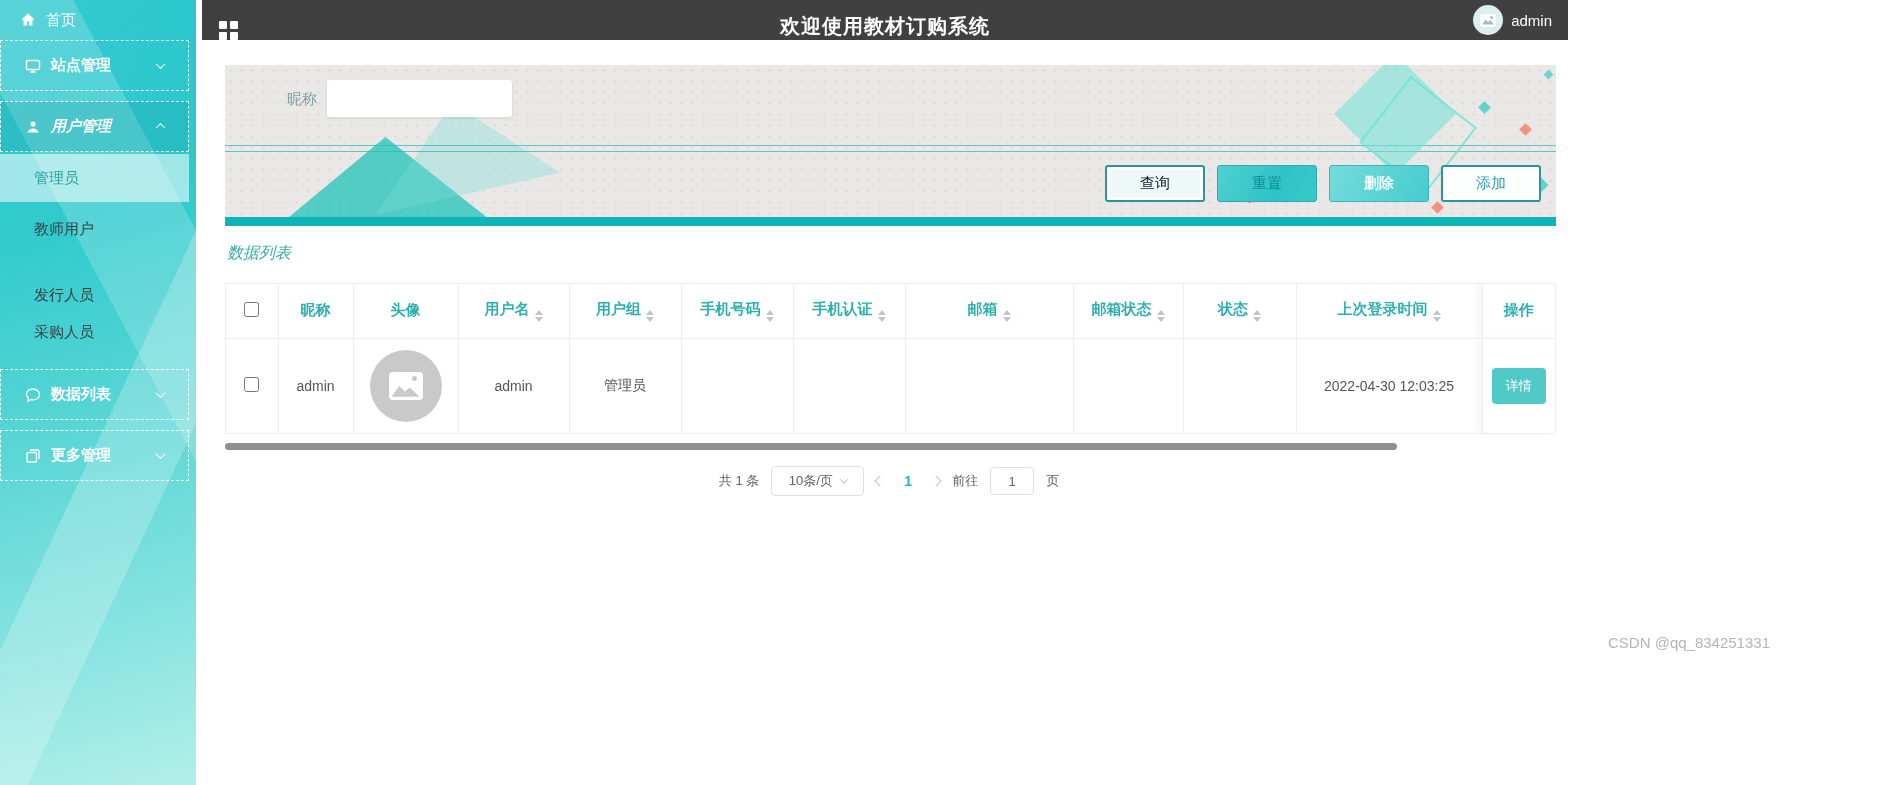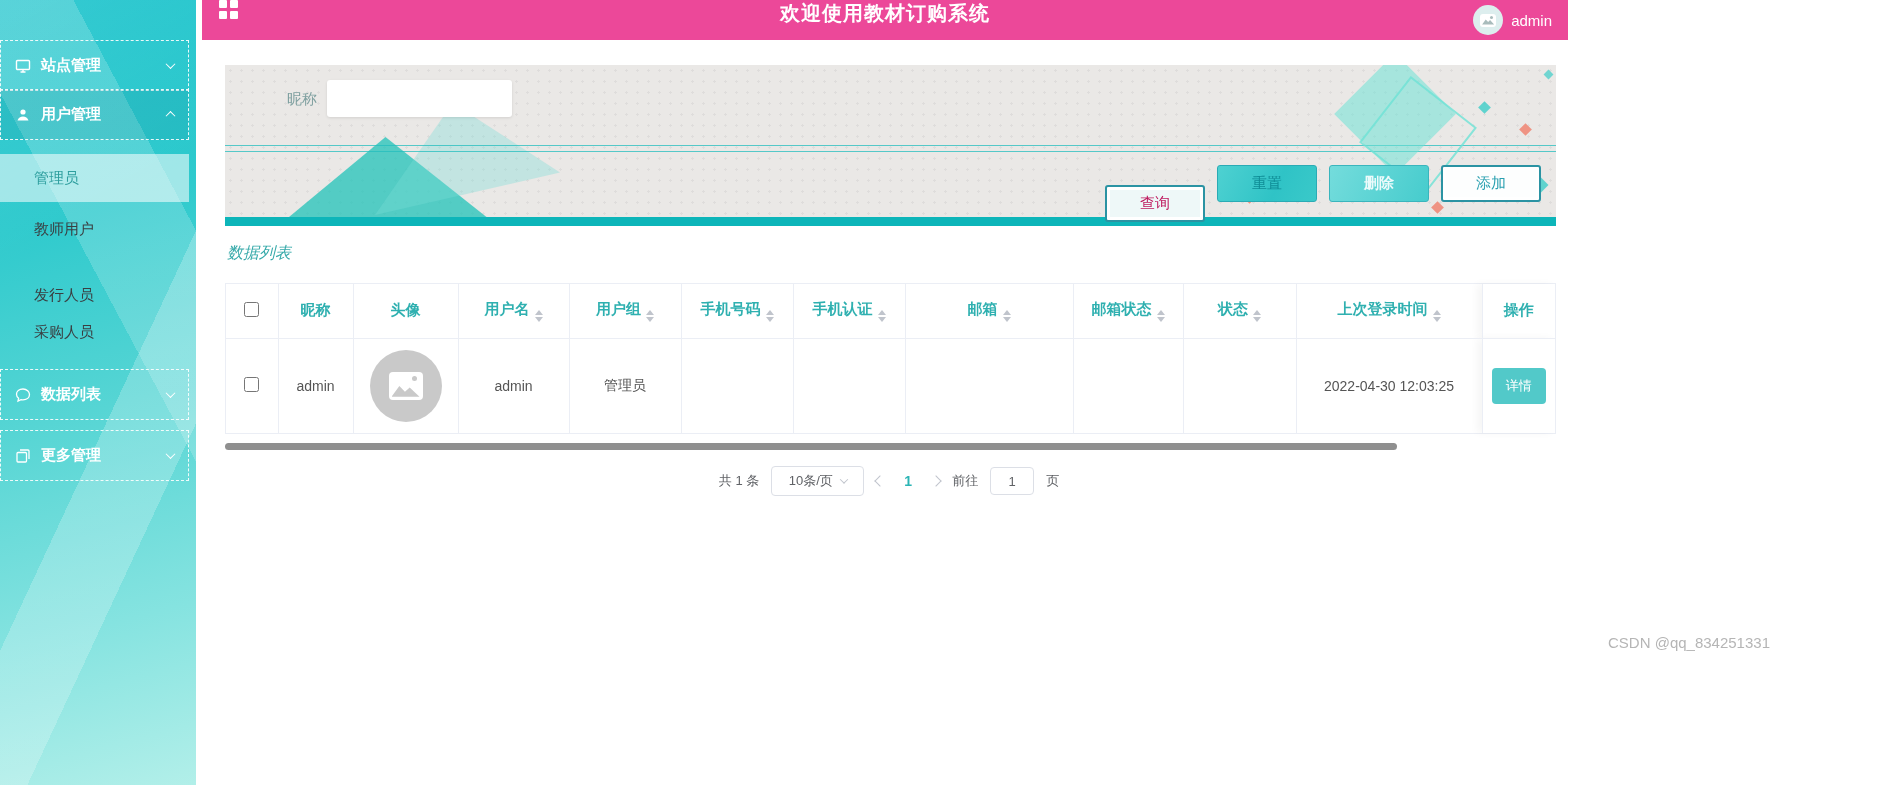--- a/index.html
+++ b/index.html
@@ -11,37 +11,37 @@
   .sidebar { position:absolute; left:0; top:0; width:196px; height:785px; overflow:hidden;
     background:linear-gradient(165deg,#14c1ca 0%,#2fcacd 28%,#56d5d4 52%,#85e3e0 78%,#b2efe9 100%); }
   .streaks { position:absolute; inset:0; pointer-events:none;
     background:
       linear-gradient(115deg,transparent 54%,rgba(255,255,255,.22) 54%,rgba(255,255,255,.22) 70%,transparent 70%),
       linear-gradient(62deg,transparent 60%,rgba(255,255,255,.18) 60%,rgba(255,255,255,.18) 80%,transparent 80%),
       linear-gradient(150deg,rgba(255,255,255,.14) 0%,transparent 30%); }
   .side-home { position:absolute; left:0; top:0; width:196px; height:40px; display:flex;
     align-items:center; gap:10px; padding-left:20px; color:#fff; font-size:15px; cursor:pointer; }
   .side-group { position:absolute; left:0; width:189px; height:51px; display:flex; align-items:center;
-    padding:0 14px; color:#fff; font-size:15px; font-weight:700; cursor:pointer;
+    padding:0 24px; color:#fff; font-size:15px; font-weight:700; cursor:pointer;
     border:1px dashed rgba(255,255,255,.9); }
   .side-group .lbl { margin-left:10px; flex:1; }
-  .g1 { top:40px; } .g2 { top:89px; background:rgba(10,120,135,.14); }
+  .g1 { top:40px; } .g2 { top:101px; background:rgba(10,120,135,.14);font-style:italic; }
   .g3 { top:369px; } .g4 { top:430px; }
   .s-chev { width:7px; height:7px; border-right:1.6px solid #fff; border-bottom:1.6px solid #fff; }
   .s-chev.down { transform:rotate(45deg) translate(-1px,-1px); }
   .s-chev.up   { transform:rotate(-135deg) translate(-1px,-1px); }
   .side-sub { position:absolute; left:0; width:189px; height:48px; display:flex; align-items:center;
     padding-left:34px; font-size:15px; color:#3a3f42; cursor:pointer; }
   .sub1 { top:154px; background:rgba(255,255,255,.55); color:#2f9f9f; }
   .sub2 { top:205px; } .sub3 { top:257px;align-items:flex-end; } .sub4 { top:308px;text-align:right; }
   .icon svg { display:block; }
 
   
-  .topbar { position:absolute; left:202px; top:0; width:1366px; height:40px; background:#ec4899;
-    display:flex; align-items:flex-start; }
+  .topbar { position:absolute; left:202px; top:0; width:1366px; height:40px; background:#404040;
+    display:flex; align-items:flex-end; }
   .grid-icon { margin-left:17px; display:grid; grid-template-columns:8px 8px; grid-template-rows:8px 8px;
     gap:3px; cursor:pointer; z-index:2; }
   .grid-icon i { background:#fff; border-radius:1px; }
   .topbar-title { position:absolute; left:0; right:0; text-align:center; color:#fff;
     font-size:20px; font-weight:600; letter-spacing:1px; }
   .topbar-user { position:absolute; right:16px; top:0; height:40px; display:flex; align-items:center;
     gap:8px; color:#fff; font-size:15px; cursor:pointer; z-index:2; }
   .avatar-sm { width:30px; height:30px; border-radius:50%; background:#ddeeee; display:flex;
     align-items:center; justify-content:center; overflow:hidden; }
   .pic { position:relative; background:#fff; border-radius:3px; overflow:hidden; }
@@ -74,21 +74,21 @@
   .m5 { right:10px; top:114px; background:rgba(60,205,200,.8); width:12px; height:12px; }
   .m6 { right:4px; top:6px; background:rgba(60,205,200,.7); width:7px; height:7px; }
 
   .filter-field { position:absolute; left:62px; top:15px; display:flex; align-items:center; gap:10px; z-index:3; }
   .filter-field label { color:#7fa0a0; font-size:15px; line-height:37px; }
   .filter-field input { width:185px; height:37px; border:none; border-radius:3px; background:#fff;
     box-shadow:0 1px 3px rgba(0,0,0,.10); padding:0 10px; font-size:14px; color:#333; outline:none; }
   .filter-buttons { position:absolute; right:15px; top:100px; display:flex; gap:12px; z-index:3; }
   .btn { width:100px; height:37px; font-size:15px; border-radius:3px; display:flex; align-items:center;
     justify-content:center; cursor:pointer; font-family:inherit; }
-  .btn-query { background:#eef8f8; border:2px solid #2b93a3; color:#be185d; box-shadow:inset 0 0 0 3px #fff;margin-top:20px; }
+  .btn-query { background:#eef8f8; border:2px solid #2b93a3; color:#0f172a; box-shadow:inset 0 0 0 3px #fff; }
   .btn-reset { background:linear-gradient(115deg,#4ed1d1 0%,#2fc3c6 60%,#3ac9c9 100%);
     border:1px solid #2aabb5; color:#0f8d96; }
   .btn-delete { background:linear-gradient(115deg,#74dcdc,#46cccd); border:1px solid #3ab5bd; color:#ecfbfb;font-weight:bold; }
   .btn-add { background:#fdfefe; border:2px solid #2b93a3; color:#2aa0b0; box-shadow:inset 0 0 0 3px #fff; }
 
   .list-title { position:absolute; left:21px; top:203px; font-size:16px; color:#35a9a9;font-style:italic; }
 
   .table-wrap { position:absolute; left:19px; top:243px; width:1331px; background:#fff;
     border:1px solid #ebeef5; }
   table { width:100%; border-collapse:collapse; table-layout:fixed; }
@@ -132,20 +132,28 @@
   .watermark { position:absolute; right:118px; bottom:134px; color:#b5b5b5; font-size:15px; }
 </style>
 </head>
 <body>
 
 <div class="app">
 
   <aside class="sidebar">
     <div class="streaks"></div>
 
+    <div class="side-home">
+      <span class="icon">
+        <svg width="16" height="16" viewBox="0 0 16 16">
+            <path d="M8 1.5 1.5 7.5h2v6h3.6v-4h1.8v4h3.6v-6h2z" fill="#fff"></path>
+          </svg>
+      </span>
+      <span>首页</span>
+    </div>
 
     <div class="side-group g1">
       <span class="icon">
         <svg width="16" height="16" viewBox="0 0 16 16">
             <rect x="1.5" y="2.5" width="13" height="9" rx="1" fill="none" stroke="#fff" stroke-width="1.4"></rect>
             <path d="M5.5 14h5M8 11.5V14" stroke="#fff" stroke-width="1.4" fill="none"></path>
           </svg>
       </span>
       <span class="lbl">站点管理</span>
       <span class="s-chev down"></span>

